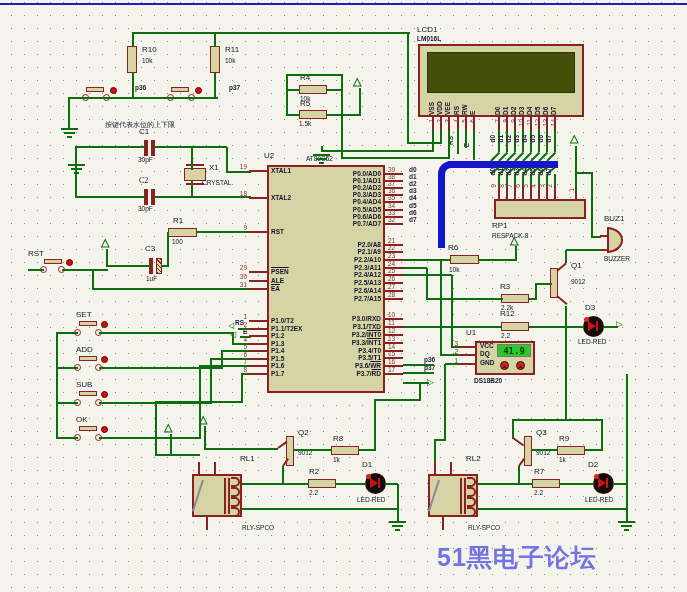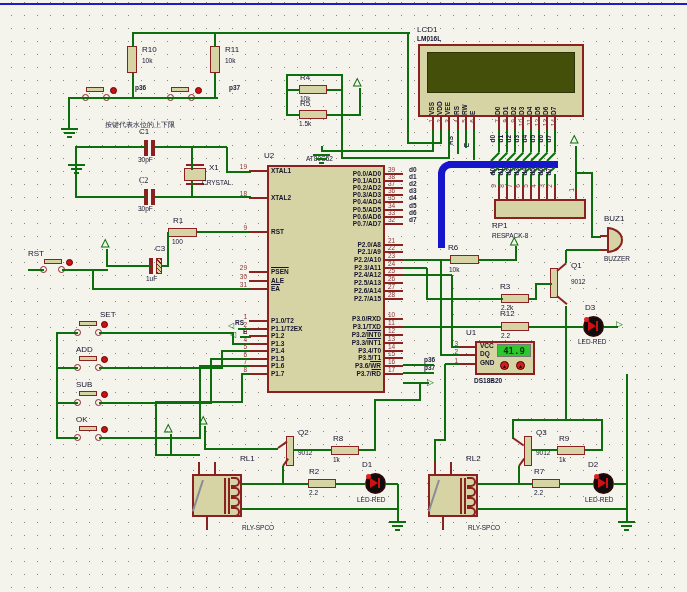--- a/index.html
+++ b/index.html
@@ -130,21 +130,21 @@
   <div class="cap" style="left:144px;top:140px;width:4px;height:16px;"></div>
   <div class="cap" style="left:151px;top:140px;width:4px;height:16px;"></div>
   <span class="t" style="left:139px;top:128px;">C1</span>
   <span class="s" style="left:138px;top:157px;">30pF</span>
   <div class="cap" style="left:144px;top:189px;width:4px;height:16px;"></div>
   <div class="cap" style="left:151px;top:189px;width:4px;height:16px;"></div>
   <span class="t" style="left:139px;top:177px;font-family:Liberation Serif, serif;">C2</span>
   <span class="s" style="left:138px;top:206px;">30pF</span>
   <div class="cap" style="left:149px;top:258px;width:4px;height:16px;"></div>
   <div class="cap2" style="left:156px;top:258px;width:6px;height:16px;"></div>
-  <span class="t" style="left:155px;top:245px;">C3</span>
+  <span class="t" style="left:145px;top:245px;">C3</span>
   <span class="s" style="left:146px;top:276px;">1uF</span>
 
   <div class="res" style="left:550px;top:268px;width:8px;height:30px;"></div>
   <span class="t" style="left:571px;top:262px;">Q1</span>
   <span class="s" style="left:571px;top:279px;">9012</span>
   <div class="res" style="left:286px;top:436px;width:8px;height:30px;"></div>
   <span class="t" style="left:298px;top:429px;">Q2</span>
   <span class="s" style="left:298px;top:450px;">9012</span>
   <div class="res" style="left:524px;top:436px;width:8px;height:30px;"></div>
   <span class="t" style="left:536px;top:429px;">Q3</span>
@@ -206,21 +206,21 @@
       <div class="circ" style="left:188px;top:94px;"></div>
     <div class="dot" style="left:195px;top:87px;"></div>
   </div>
   <span class="t" style="left:28px;top:250px;">RST</span>
   <div>
     <div class="bar" style="left:44px;top:259px;width:18px;"></div>
     <div class="circ" style="left:40px;top:266px;"></div>
       <div class="circ" style="left:58px;top:266px;"></div>
     <div class="dot" style="left:66px;top:259px;"></div>
   </div>
-  <span class="t" style="left:76px;top:311px;margin-left:24px;">SET</span>
+  <span class="t" style="left:76px;top:311px;">SET</span>
   <div>
     <div class="bar" style="left:79px;top:321px;width:18px;"></div>
     <div class="circ" style="left:74px;top:329px;"></div>
       <div class="circ" style="left:95px;top:329px;"></div>
     <div class="dot" style="left:101px;top:321px;"></div>
   </div>
   <span class="t" style="left:76px;top:346px;">ADD</span>
   <div>
     <div class="bar" style="left:79px;top:356px;width:18px;"></div>
     <div class="circ" style="left:74px;top:364px;"></div>
@@ -248,20 +248,21 @@
 
   <span class="net" style="left:135px;top:85px;">p36</span>
   <span class="net" style="left:229px;top:85px;">p37</span>
   <span class="net" style="left:424px;top:357px;">p36</span>
   <span class="net" style="left:424px;top:365px;">p37</span>
   <span class="net" style="left:235px;top:320px;">RS</span>
   <span class="net" style="left:243px;top:329px;">E</span>
   <span class="net vert" style="left:448px;top:136px;">RS</span>
   <span class="net vert" style="left:464px;top:143px;">E</span>
   <span class="note" style="left:105px;top:120px;">按键代表水位的上下限</span>
+  <span id="wm">51黑电子论坛</span>
 
   <span class="term" style="left:616px;top:320px;">▷</span>
   <span class="term" style="left:427px;top:378px;">▷</span>
   <span class="term" style="left:228px;top:322px;font-size:8px;">◁</span>
   <span class="term" style="left:230px;top:331px;font-size:8px;">◁</span>
   <span class="pwt" style="left:101px;top:237px;">△</span>
   <span class="pwt" style="left:353px;top:76px;">△</span>
   <span class="pwt" style="left:510px;top:235px;">△</span>
   <span class="pwt" style="left:570px;top:133px;">△</span>
   <span class="pwt" style="left:199px;top:414px;">△</span>

